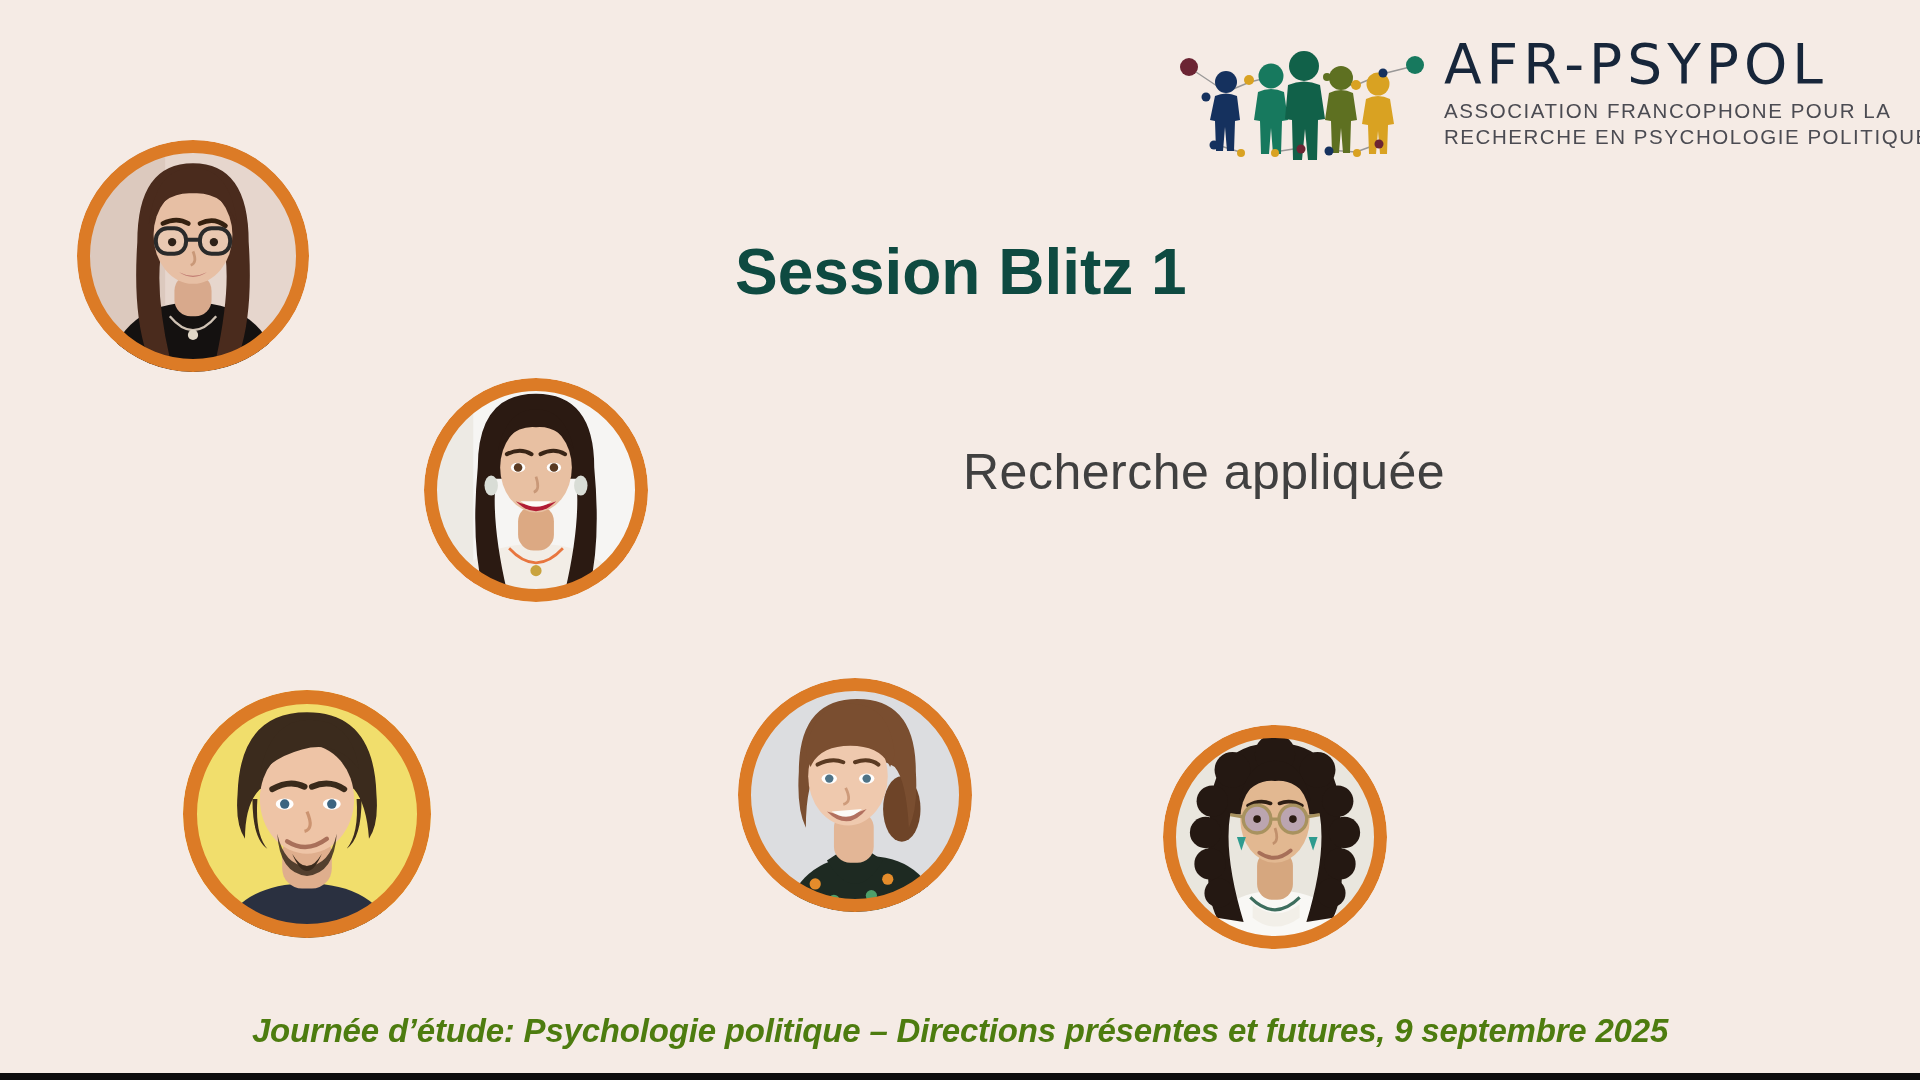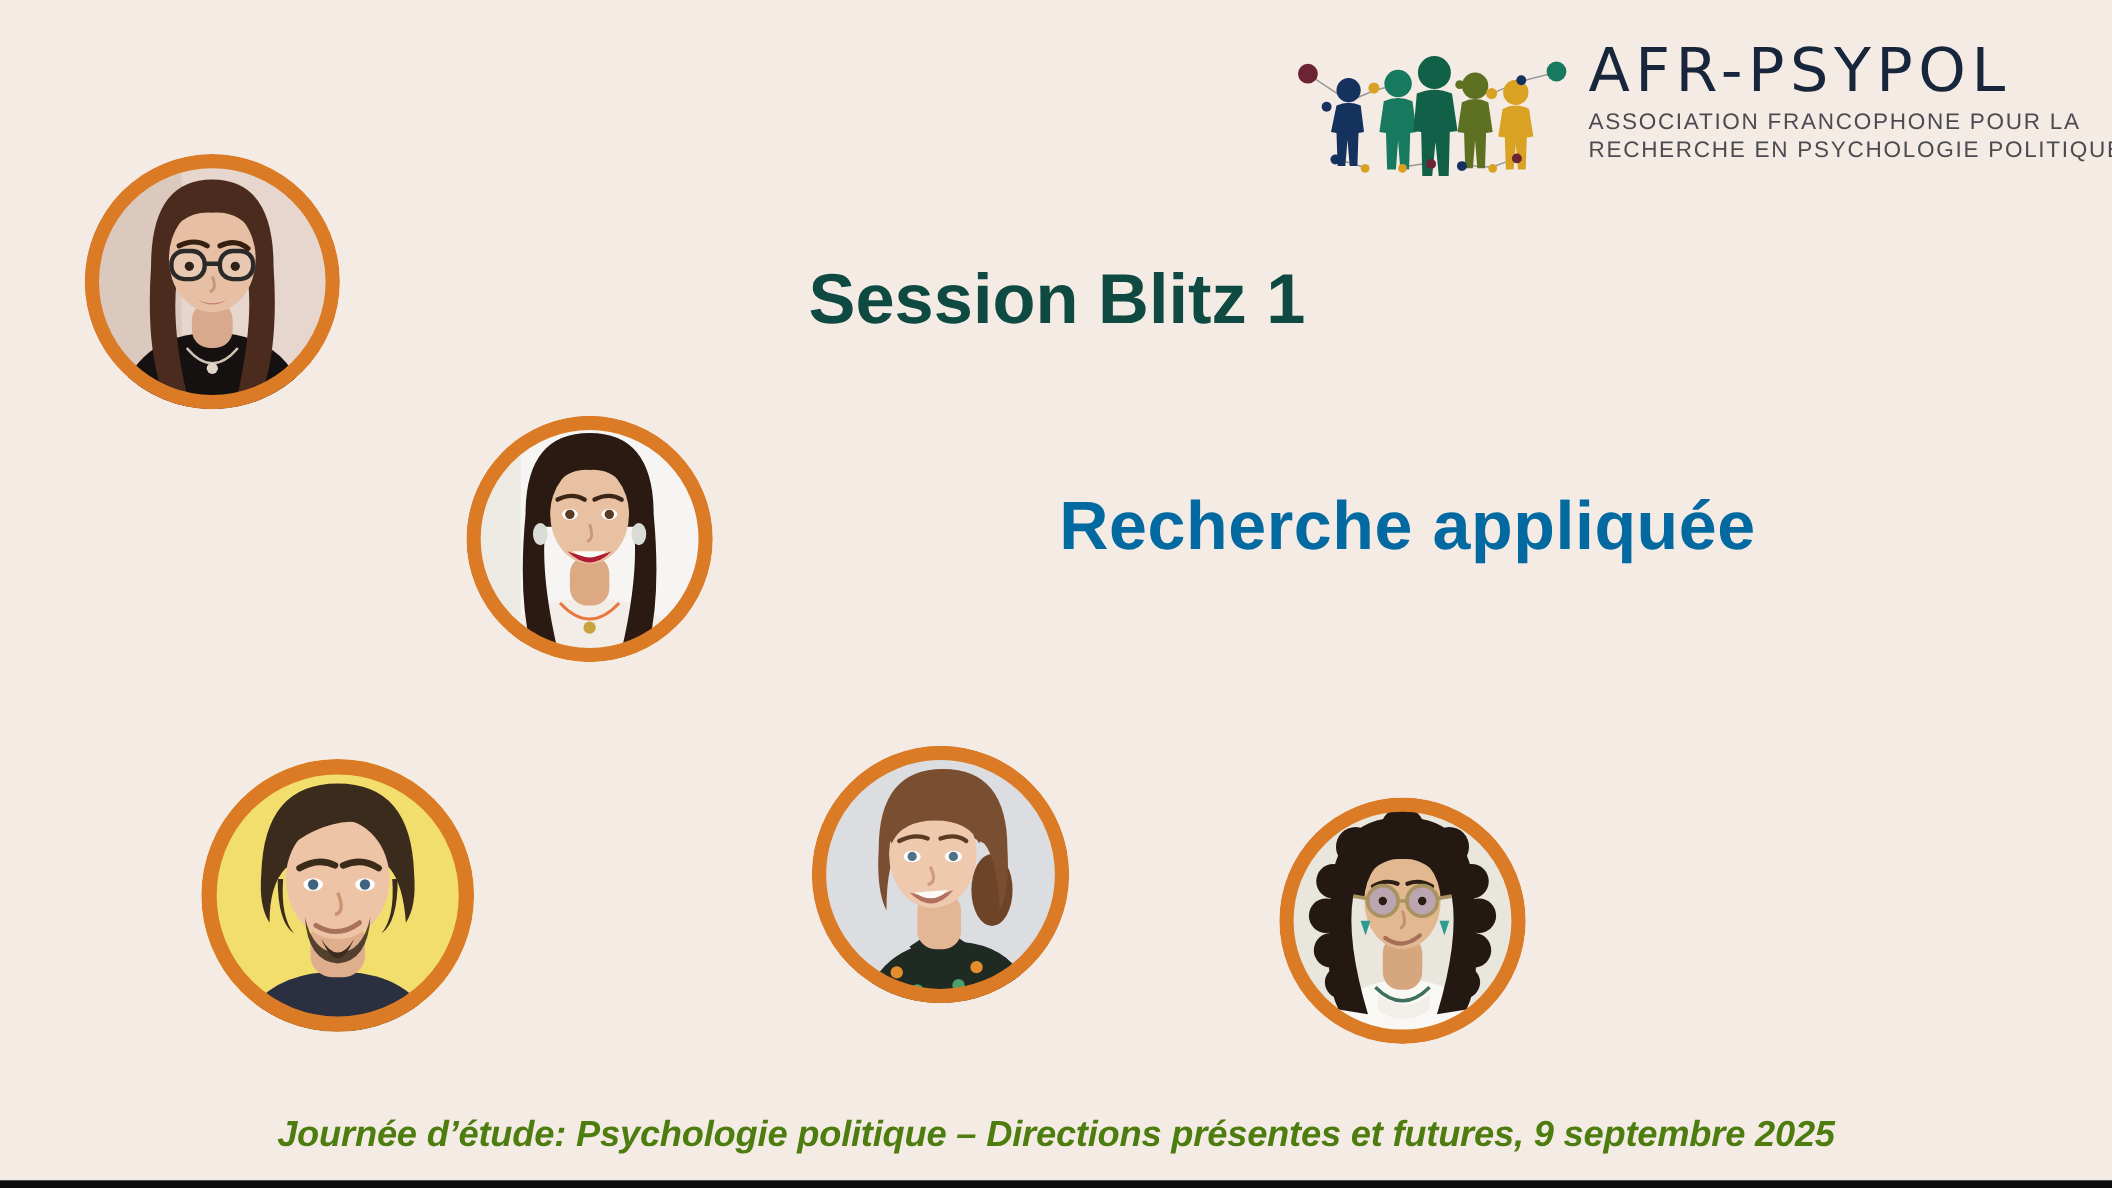--- a/index.html
+++ b/index.html
@@ -67,23 +67,23 @@
     font-size: 64px;
     font-weight: bold;
     color: #0E4A41;
     letter-spacing: 0px;
     white-space: nowrap;
   }
   .slide-subtitle {
     position: absolute;
     left: 963px;
     top: 443px;
-    font-size: 62px;
-    font-weight: bold;
-    color: #0369a1;
+    font-size: 50px;
+    font-weight: normal;
+    color: #404040;
     letter-spacing: 0.5px;
     white-space: nowrap;
   }
 
   
   .slide-caption {
     position: absolute;
     left: 0;
     right: 0;
     top: 1012px;

